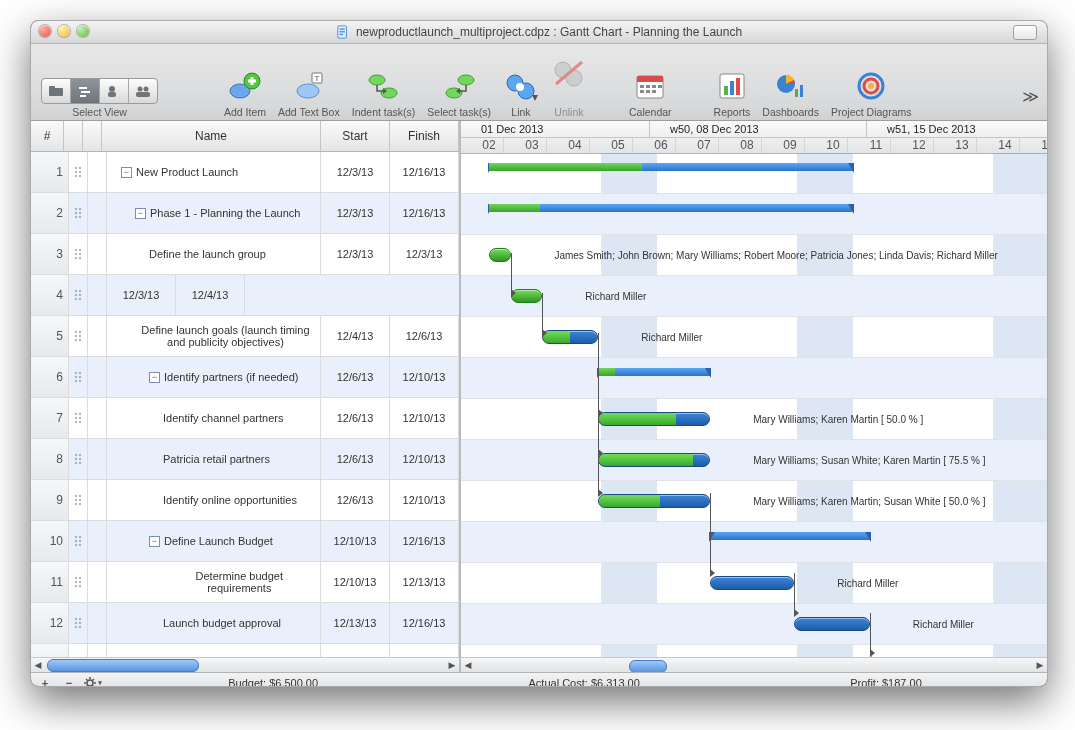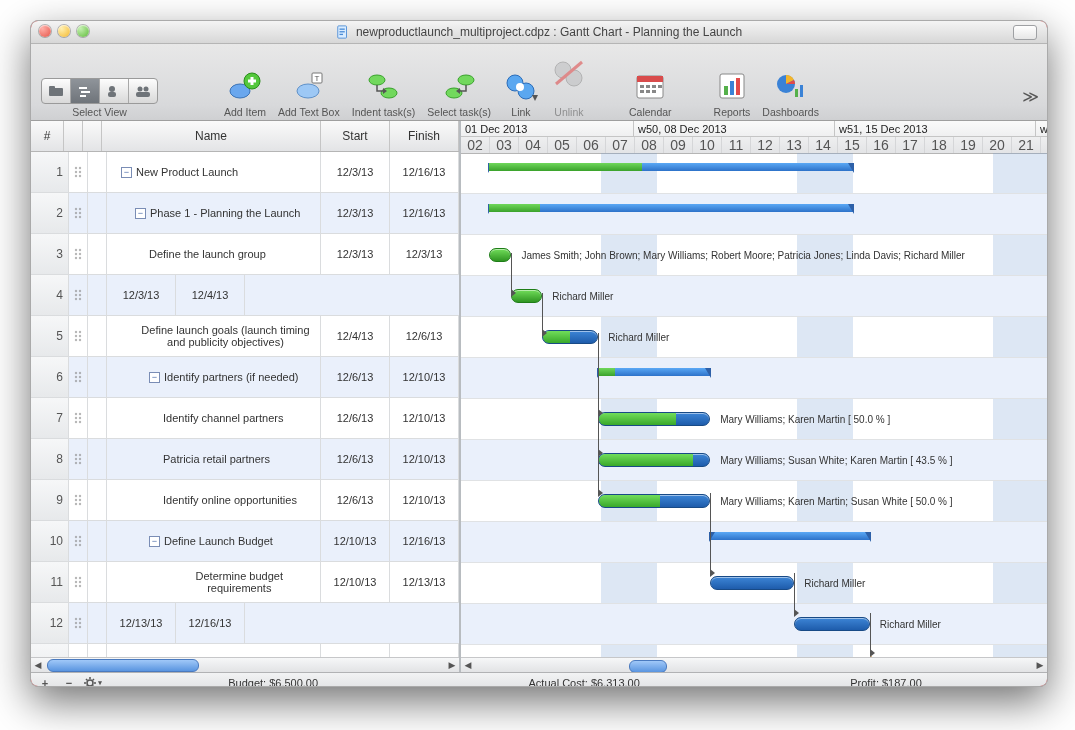--- a/index.html
+++ b/index.html
@@ -123,23 +123,23 @@
   .name-text { display:inline-block; max-width: 185px; line-height:1.15;}
   .drag-dots svg{opacity:.6;}
   
   .gantt-panel { flex: 1 1 auto; position: relative; overflow: hidden;}
   .gantt-header {
     height: 32px; display:flex; flex-direction:column;
     border-bottom:1px solid #b5b5b5;
     background: linear-gradient(#fafafa,#e3e4e6);
   }
   .gh-weeks{flex:1 1 50%; display:flex; border-bottom:1px solid #c5c5c5;}
-  .gh-week{flex:0 0 auto; border-right:1px solid #c5c5c5; display:flex; align-items:center; padding-left:4px; font-size:11px;}
+  .gh-week{flex:0 0 auto; border-right:1px solid #c5c5c5; display:flex; align-items:center; padding-left:20px; font-size:11px;}
   .gh-days{flex:1 1 50%; display:flex;}
-  .gh-day{flex:0 0 28px; border-right:1px solid #d5d6d8; display:flex;align-items:center;justify-content:center; font-size:14px; color:#555;}
+  .gh-day{flex:0 0 28px; border-right:1px solid #d5d6d8; display:flex;align-items:center;justify-content:center; font-size:12px; color:#555;margin-left:14px;}
   .gantt-body { position:absolute; top:32px; bottom:0; left:0; right:0;}
   .g-row { height:40px; border-bottom:1px solid #e0e2e4; position:relative;}
   .g-row.alt{ background:#eaf0fb;}
   .weekend-band { position:absolute; top:0; bottom:0; background: rgba(120,160,210,.25); }
   .bar {
     position:absolute; height:14px; top:13px;
     border-radius:8px;
     box-sizing:border-box;
   }
   .bar.summary {
@@ -171,21 +171,21 @@
     border-color:#1e7d17;
   }
   .milestone {
     position:absolute; width:12px; height:12px; top:14px;
     background: linear-gradient(#ffcc55,#e08a12);
     border:1px solid #b67008;
     transform: rotate(45deg);
   }
   .bar-label {
     position:absolute; top:13px; height:14px; display:flex; align-items:center;
-    font-size:10px; color:#333; white-space:nowrap;
+    font-size:10px; color:#333; white-space:nowrap;margin-left:33px;
   }
   .link-line {
     position:absolute; background:#555;
   }
   .link-arrow{
     position:absolute; width:0;height:0;
     border-left:5px solid #555; border-top:4px solid transparent; border-bottom:4px solid transparent;
   }
   
   .footer {
@@ -373,20 +373,30 @@
             <svg width="32" height="30">
               <circle cx="11" cy="13" r="9" fill="#3a82d6"></circle>
               <path d="M11 13 L11 4 A9 9 0 0 1 19 9 Z" fill="#f3b52b"></path>
               <path d="M11 13 L19 9 A9 9 0 0 1 20 13 Z" fill="#e24a4a"></path>
               <rect x="20" y="18" width="3" height="8" fill="#55b04a"></rect>
               <rect x="25" y="14" width="3" height="12" fill="#3a82d6"></rect>
             </svg>
           </div>
     <div class="tb-label">Dashboards</div>
   </div>
+  <div class="tb-btn">
+    <div class="tb-icon">
+            <svg width="32" height="30">
+              <circle cx="16" cy="15" r="12" fill="none" stroke="#3a82d6" stroke-width="3"></circle>
+              <circle cx="16" cy="15" r="7" fill="none" stroke="#e24a4a" stroke-width="3"></circle>
+              <circle cx="16" cy="15" r="3" fill="#f3b52b"></circle>
+            </svg>
+          </div>
+    <div class="tb-label">Project Diagrams</div>
+  </div>
   <div class="tb-overflow">≫</div>
 </div>
 
 <div class="main">
 
   <div class="left-panel">
     <div class="grid-header">
       <div class="gh-cell col-num">#</div>
       <div class="gh-cell col-icon"></div>
       <div class="gh-cell col-icon2"></div>
@@ -645,20 +655,24 @@
                     <circle cx="3" cy="3" r="1.2"></circle>
                     <circle cx="7" cy="3" r="1.2"></circle>
                     <circle cx="3" cy="7" r="1.2"></circle>
                     <circle cx="7" cy="7" r="1.2"></circle>
                     <circle cx="3" cy="11" r="1.2"></circle>
                     <circle cx="7" cy="11" r="1.2"></circle>
                   </g>
                 </svg>
               </div>
               <div class="cell col-icon2"></div>
+              <div class="cell name col-name">
+                <span class="indent" style="width:52px"></span>
+                <span class="name-text">Launch budget approval</span>
+              </div>
               <div class="cell col-start">12/13/13</div>
               <div class="cell col-finish">12/16/13</div>
             </div>
             <div class="row">
               <div class="cell num col-num">13</div>
               <div class="cell col-icon drag-dots">
                 <svg width="10" height="14">
                   <g fill="#888">
                     <circle cx="3" cy="3" r="1.2"></circle>
                     <circle cx="7" cy="3" r="1.2"></circle>
@@ -755,21 +769,21 @@
             <div class="g-row">
               <div class="bar task" style="left: 137.2px; width: 112px;">
                 <div class="done-seg" style="width: 70%;"></div>
               </div>
               <div class="bar-label" style="left: 259.2px;">Mary Williams; Karen Martin [ 50.0 % ]</div>
             </div>
             <div class="g-row alt">
               <div class="bar task" style="left: 137.2px; width: 112px;">
                 <div class="done-seg" style="width: 85%;"></div>
               </div>
-              <div class="bar-label" style="left: 259.2px;">Mary Williams; Susan White; Karen Martin [ 43.5 % ]</div>
+              <div class="bar-label" style="left: 259.2px;">Mary Williams; Susan White; Karen Martin [ 75.5 % ]</div>
             </div>
             <div class="g-row">
               <div class="bar task" style="left: 137.2px; width: 112px;">
                 <div class="done-seg" style="width: 55%;"></div>
               </div>
               <div class="bar-label" style="left: 259.2px;">Mary Williams; Karen Martin; Susan White [ 50.0 % ]</div>
             </div>
             <div class="g-row alt">
               <div class="bar summary" style="left: 249.2px; width: 159.6px;">
                 <div class="done-seg" style="width: 0%;"></div>

